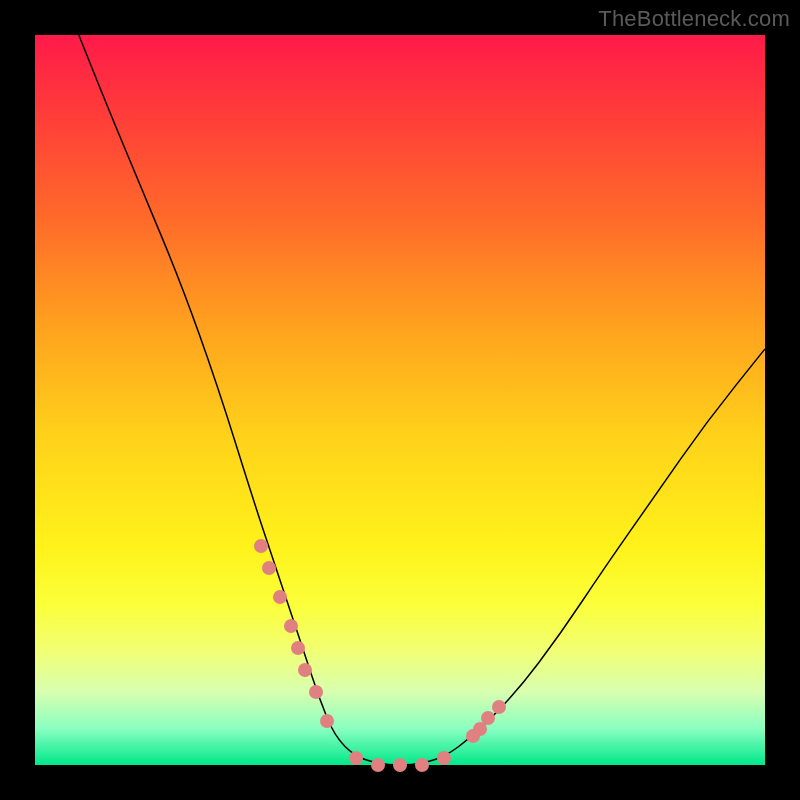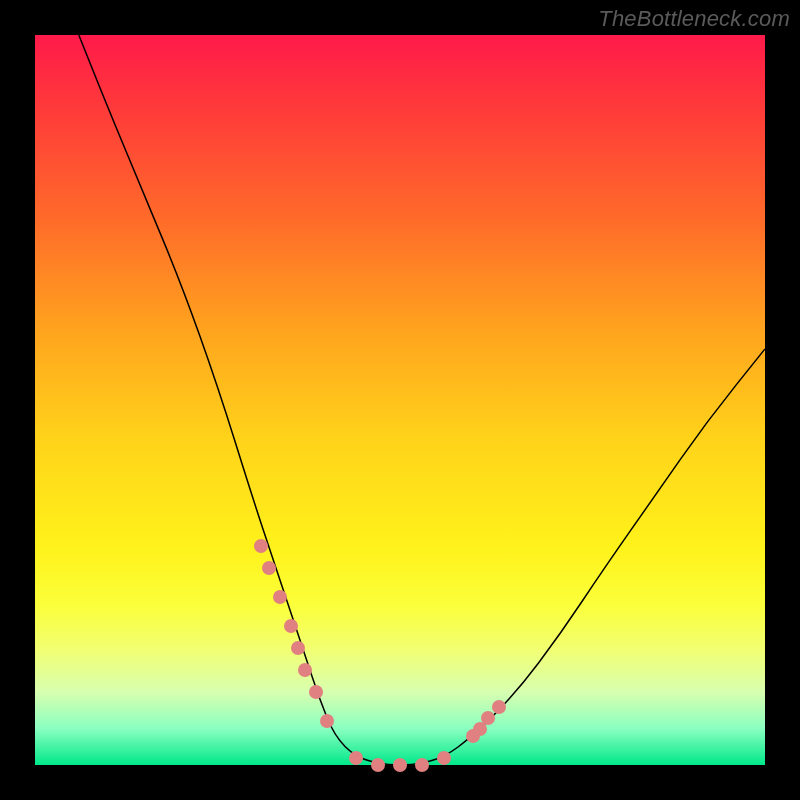--- a/index.html
+++ b/index.html
@@ -25,21 +25,20 @@
   }
   .watermark {
     position: absolute;
     top: 6px;
     right: 10px;
     font-family: Arial, Helvetica, sans-serif;
     font-size: 22px;
     font-weight: 500;
     color: #5a5a5a;
     letter-spacing: 0.2px;
-    font-style: italic;
   }
   svg.curve {
     position: absolute;
     left: 0; top: 0;
     width: 730px; height: 730px;
     pointer-events: none;
   }
   .dot {
     position: absolute;
     width: 14px;

